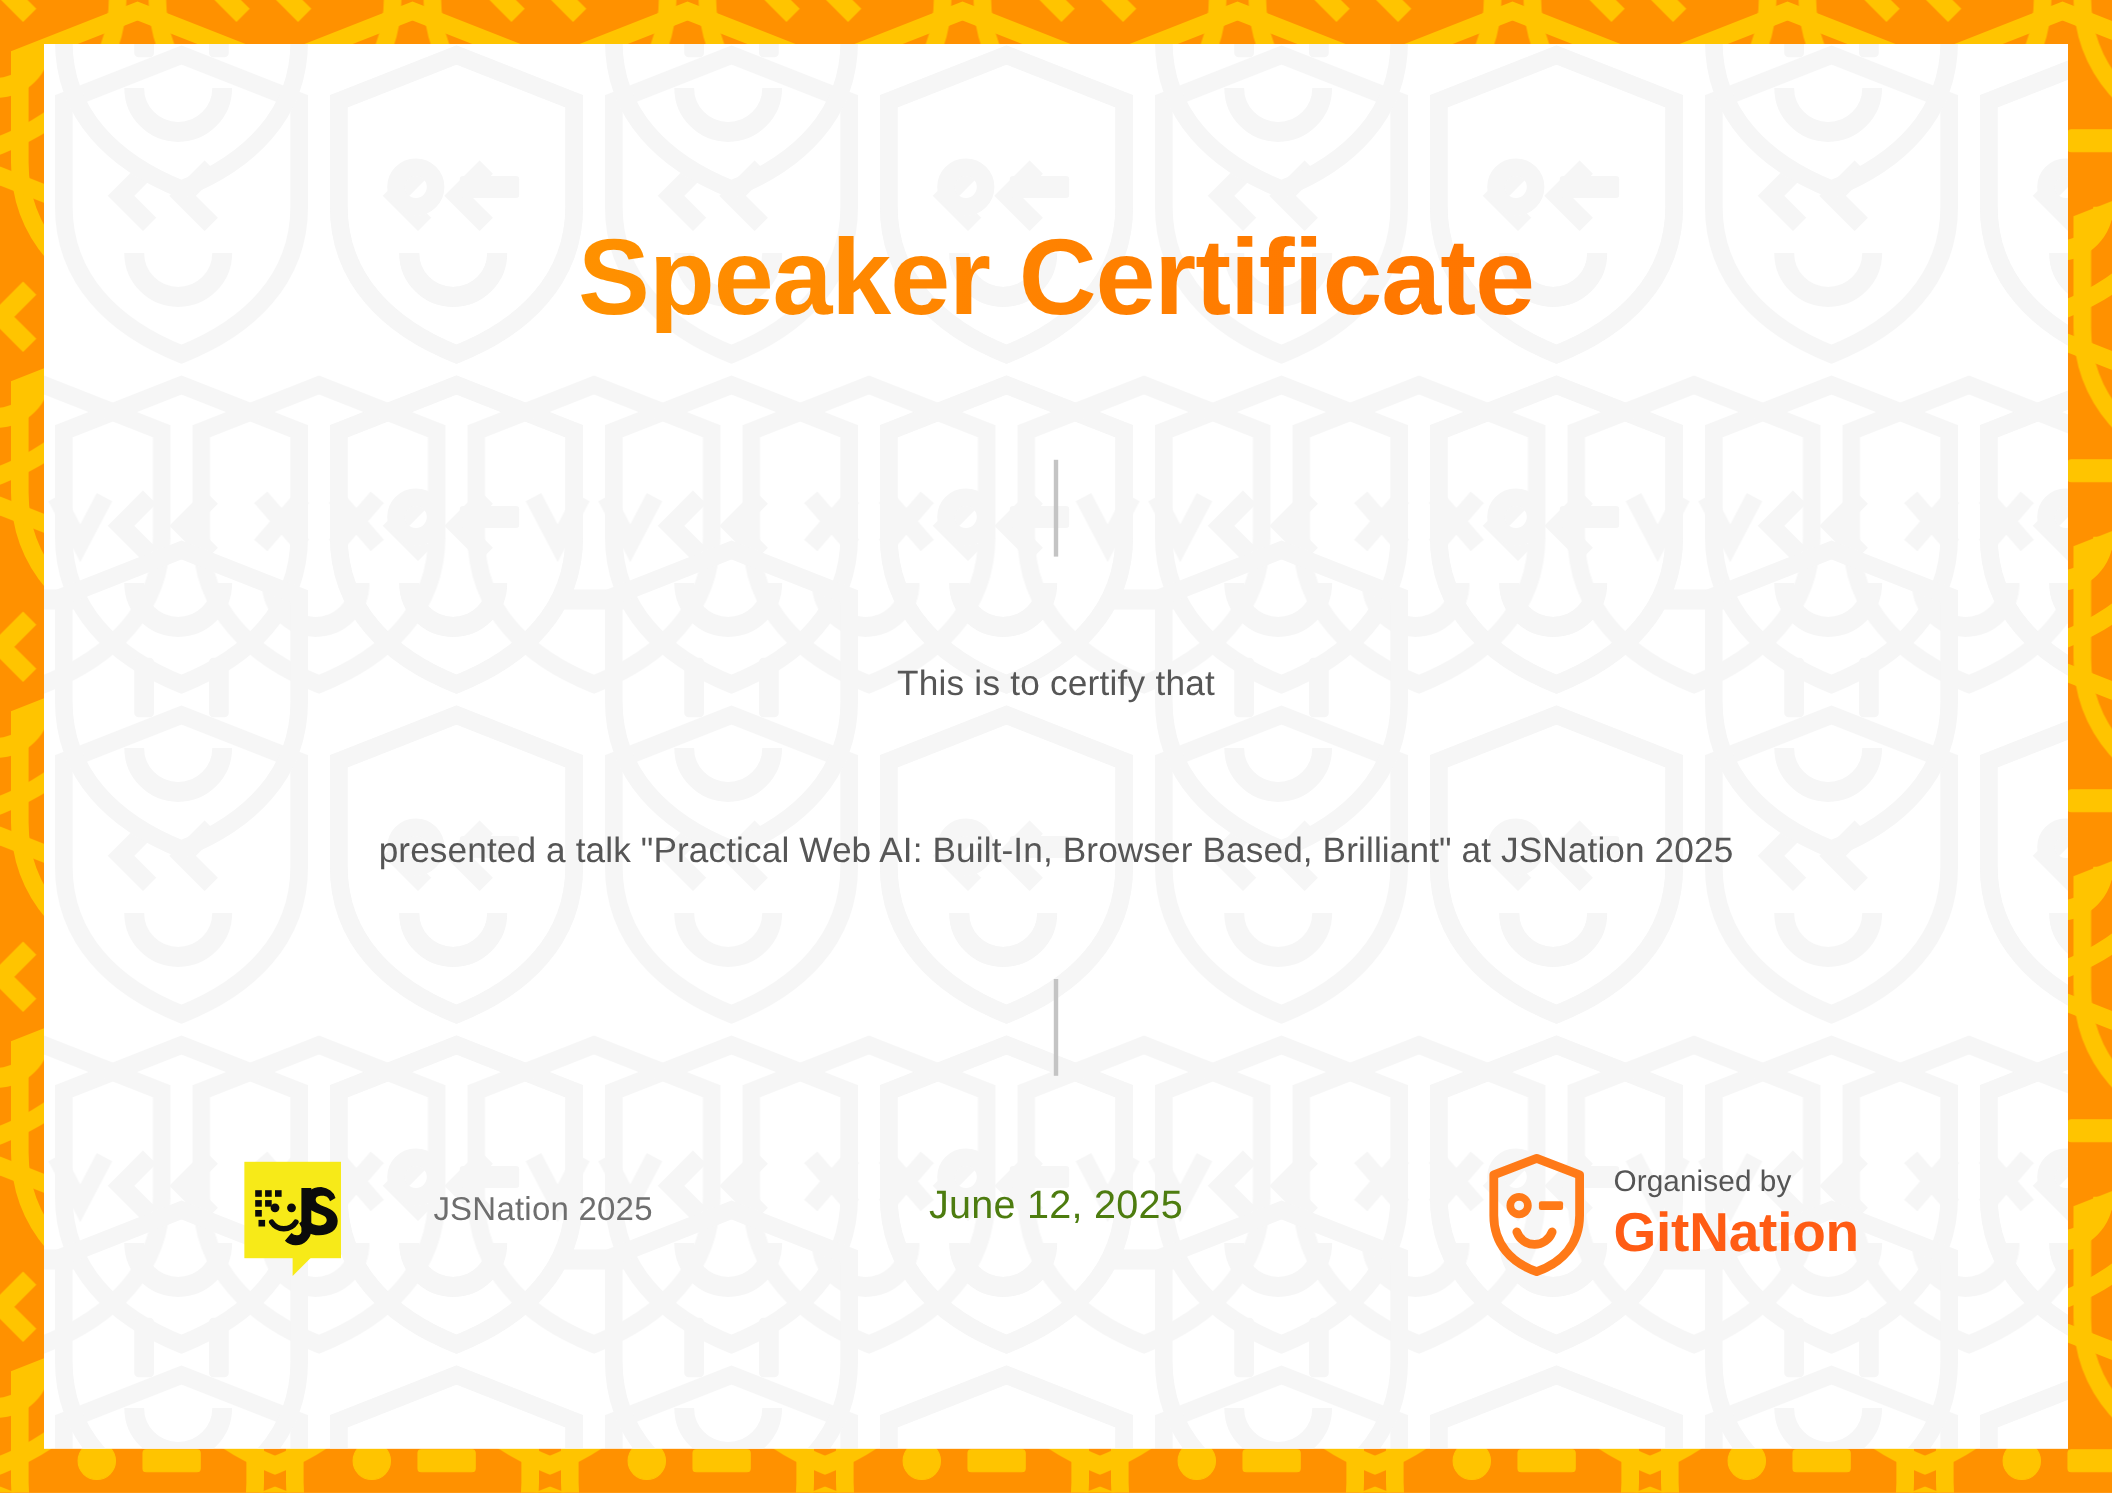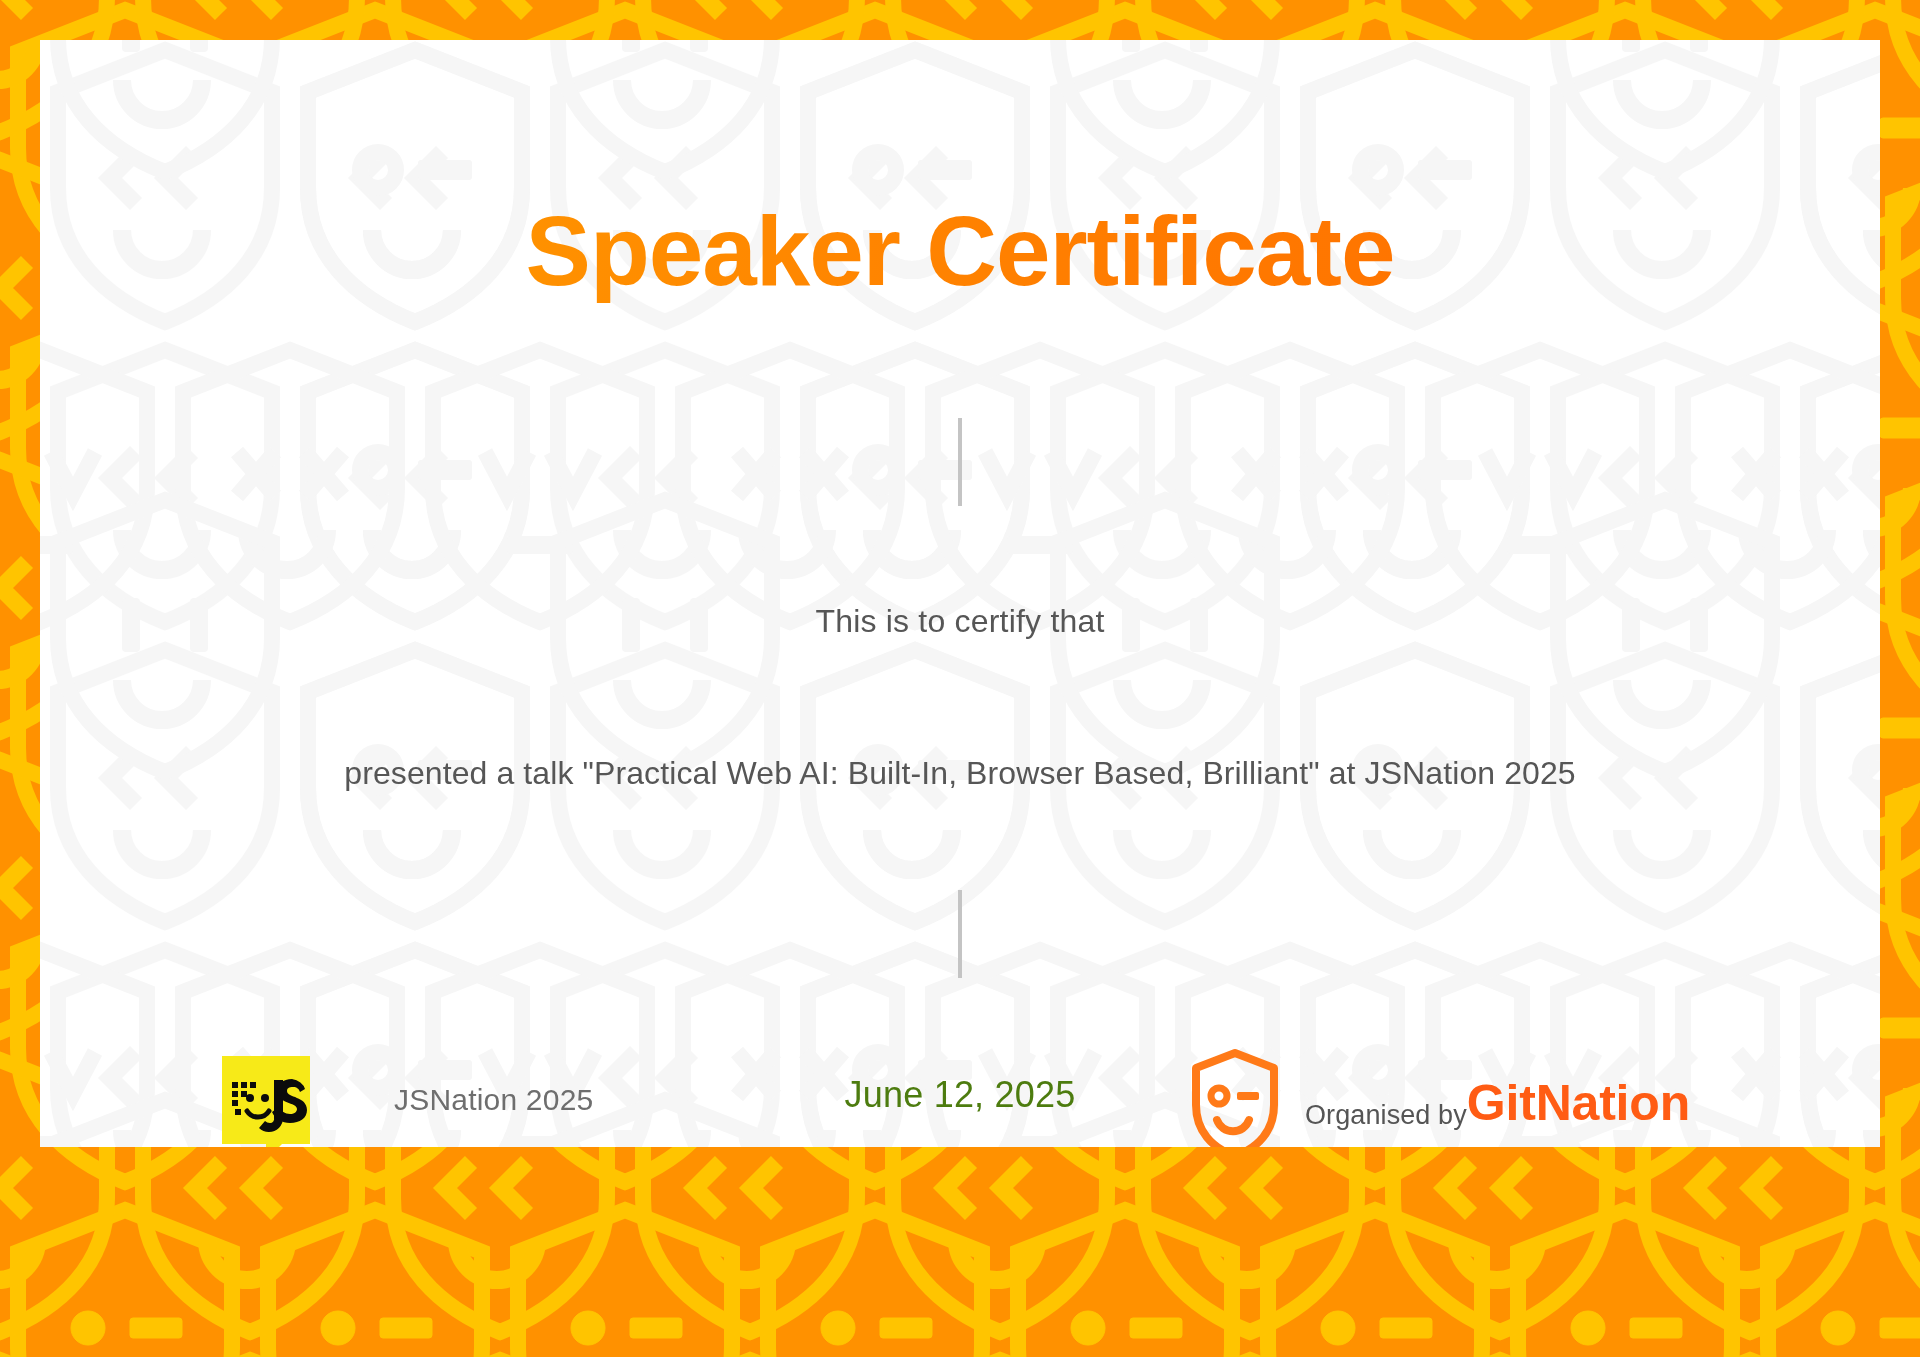--- a/index.html
+++ b/index.html
@@ -29,21 +29,21 @@
     inset: 0;
     opacity: 1;
   }
 
   
   .certificate-card {
     position: absolute;
     left: 40px;
     top: 40px;
     width: 1840px;
-    height: 1107px;
+    height: 1277px;
     background: #FFFFFF;
     overflow: hidden;
   }
 
   .card-pattern {
     position: absolute;
     inset: 0;
   }
 
   .card-content {
@@ -172,21 +172,21 @@
 
   .footer-right {
     position: absolute;
     right: 190px;
     top: 8px;
     display: flex;
     align-items: center;
     gap: 24px;
   }
 
-  .gn-texts { display: flex; flex-direction: row; justify-content: center; align-items: flex-end; }
+  .gn-texts { display: flex; flex-direction: column; justify-content: center; }
   .gn-organised {
     font-size: 27px;
     color: #555555;
     letter-spacing: 0.1px;
     line-height: 1.25;
   }
   .gn-name {
     font-size: 50px;
     font-weight: 700;
     color: #FF5C14;

